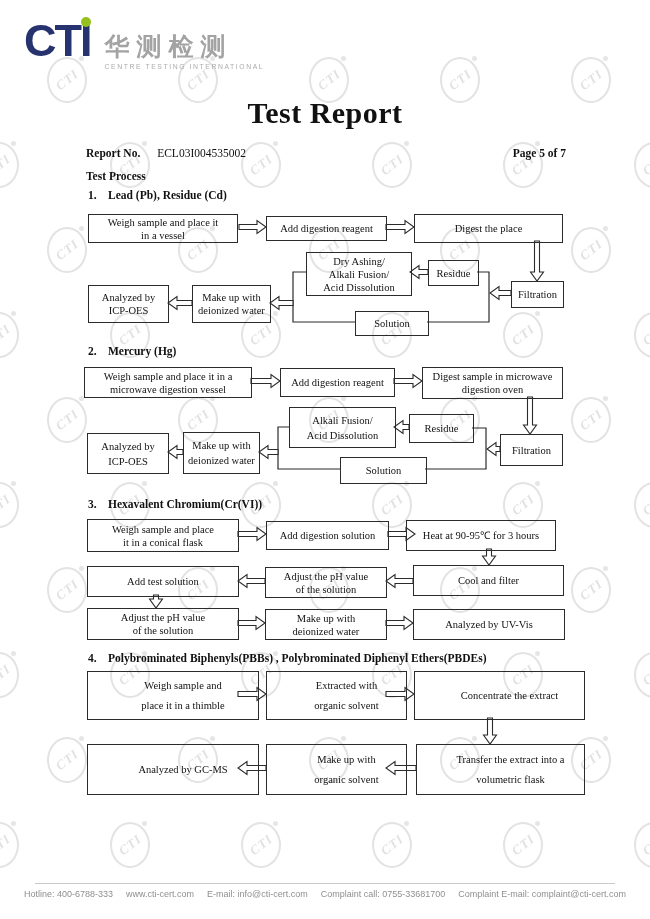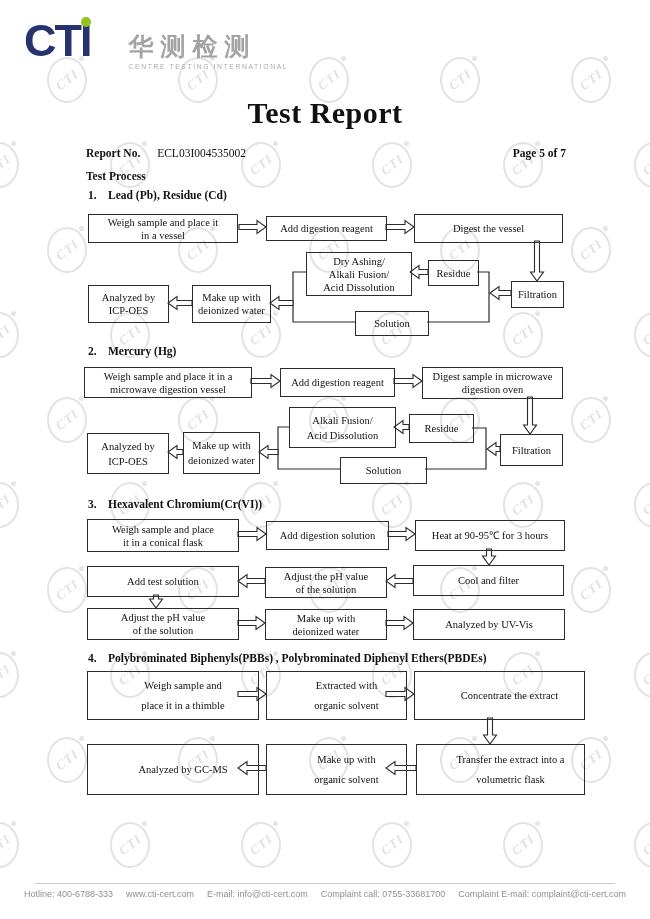--- a/index.html
+++ b/index.html
@@ -13,21 +13,21 @@
       border-radius:50%;background:#e6e6e6;}
   .wm span{transform:rotate(-38deg);font:italic bold 13px "Liberation Serif",serif;
       color:#e1e1e1;letter-spacing:1px;}
   
   .logo{position:absolute;left:24px;top:14px;display:flex;z-index:2;}
   .logo-mark{position:relative;padding-top:7px;}
   .cti{font-family:"Liberation Sans",sans-serif;font-weight:bold;font-size:45px;
        line-height:40px;color:#27336e;letter-spacing:-2px;}
   .green-dot{position:absolute;top:3px;right:0px;width:10px;height:10px;border-radius:50%;
        background:#95c11f;}
-  .logo-right{margin-left:38px;padding-top:20px;}
+  .logo-right{margin-left:14px;padding-top:20px;}
   .logo-cn{font-size:25px;line-height:25px;color:#a3a3a3;letter-spacing:7px;font-weight:bold;}
   .logo-sub{font-family:"Liberation Sans",sans-serif;font-size:6.8px;color:#ababab;
        letter-spacing:1.6px;margin-top:4px;}
   
   .title{position:absolute;left:0;top:96px;width:100%;margin:0;text-align:center;
        font-size:30px;font-weight:bold;letter-spacing:0.5px;z-index:2;}
   .meta-row{position:absolute;left:0;top:147px;width:100%;font-size:11.5px;z-index:2;}
   .meta-lbl{font-weight:bold;margin-left:86px;font-family:Liberation Serif, serif;}
   .meta-val{margin-left:14px;}
   .page-no{position:absolute;right:84px;top:0;font-weight:bold;}
@@ -288,21 +288,21 @@
     <path class="arrow" d="M238,691.5 H257 V687.5 L266,694 L257,700.5 V696.5 H238 Z"></path>
     <path class="arrow" d="M386,691.5 H405 V687.5 L414,694 L405,700.5 V696.5 H386 Z"></path>
     <path class="arrow" d="M487.5,718 V735 H483.5 L490,744 L496.5,735 H492.5 V718 Z"></path>
     <path class="arrow" d="M416,765.5 H395 V761.5 L386,768 L395,774.5 V770.5 H416 Z"></path>
     <path class="arrow" d="M266,765.5 H247 V761.5 L238,768 L247,774.5 V770.5 H266 Z"></path>
   </svg>
 
   <div class="box" style="left:88px;top:214px;width:148px;height:27px">Weigh sample and place it
 in a vessel</div>
   <div class="box" style="left:266px;top:216px;width:119px;height:23px">Add digestion reagent</div>
-  <div class="box" style="left:414px;top:214px;width:147px;height:27px">Digest the vessel</div>
+  <div class="box" style="left:414px;top:214px;width:147px;height:27px">Digest the place</div>
   <div class="box" style="left:306px;top:252px;width:104px;height:42px">Dry Ashing/
 Alkali Fusion/
 Acid Dissolution</div>
   <div class="box" style="left:428px;top:260px;width:49px;height:24px">Residue</div>
   <div class="box" style="left:511px;top:281px;width:51px;height:25px">Filtration</div>
   <div class="box" style="left:88px;top:285px;width:79px;height:36px">Analyzed by
 ICP-OES</div>
   <div class="box" style="left:192px;top:285px;width:77px;height:36px">Make up with
 deionized water</div>
   <div class="box" style="left:355px;top:311px;width:72px;height:23px">Solution</div>
@@ -318,21 +318,21 @@
   <div class="box" style="left:500px;top:434px;width:61px;height:30px">Filtration</div>
   <div class="box lh16" style="left:87px;top:433px;width:80px;height:39px">Analyzed by
 ICP-OES</div>
   <div class="box lh16" style="left:183px;top:432px;width:75px;height:40px">Make up with
 deionized water</div>
   <div class="box" style="left:340px;top:457px;width:85px;height:25px">Solution</div>
 
   <div class="box" style="left:87px;top:519px;width:150px;height:31px">Weigh sample and place
 it in a conical flask</div>
   <div class="box" style="left:266px;top:521px;width:121px;height:27px">Add digestion solution</div>
-  <div class="box" style="left:415px;top:520px;width:148px;height:29px">Heat at 90-95℃ for 3 hours</div>
+  <div class="box" style="left:406px;top:520px;width:148px;height:29px">Heat at 90-95℃ for 3 hours</div>
   <div class="box" style="left:413px;top:565px;width:149px;height:29px">Cool and filter</div>
   <div class="box" style="left:265px;top:567px;width:120px;height:29px">Adjust the pH value
 of the solution</div>
   <div class="box" style="left:87px;top:566px;width:150px;height:29px">Add test solution</div>
   <div class="box" style="left:87px;top:608px;width:150px;height:30px">Adjust the pH value
 of the solution</div>
   <div class="box" style="left:265px;top:609px;width:120px;height:29px">Make up with
 deionized water</div>
   <div class="box" style="left:413px;top:609px;width:150px;height:29px">Analyzed by UV-Vis</div>
 

